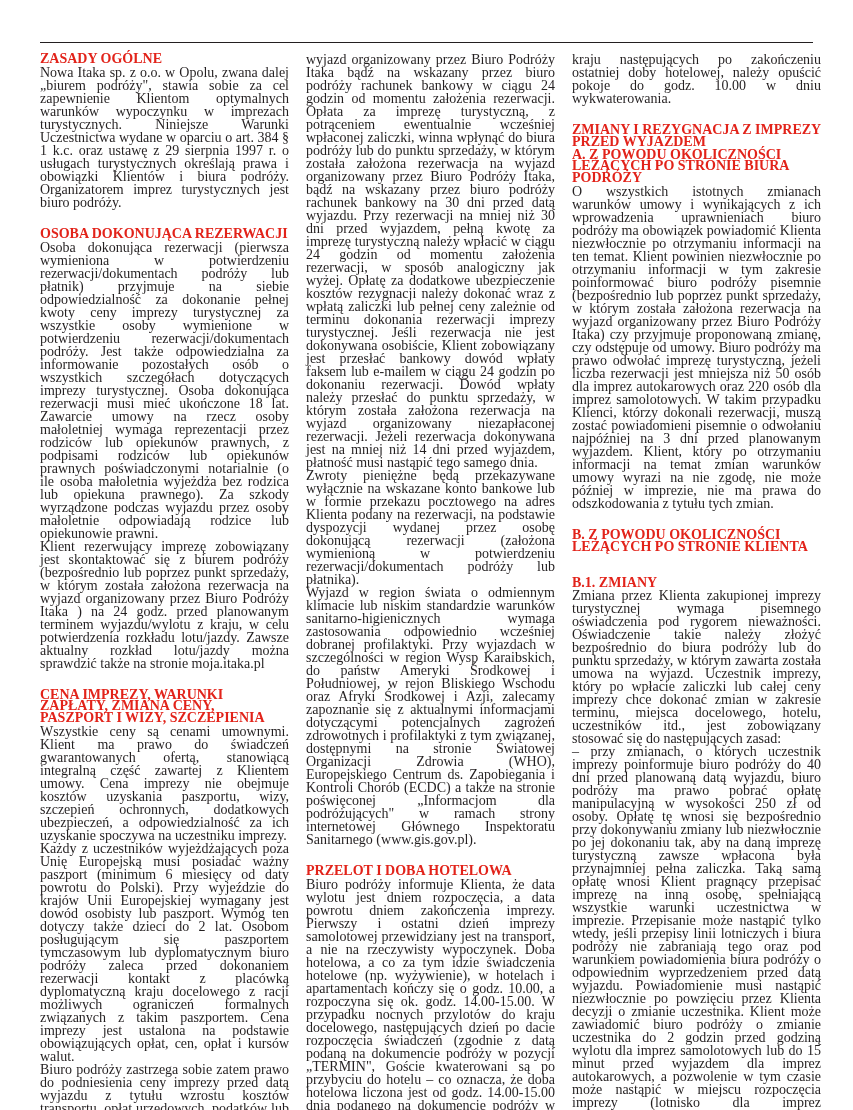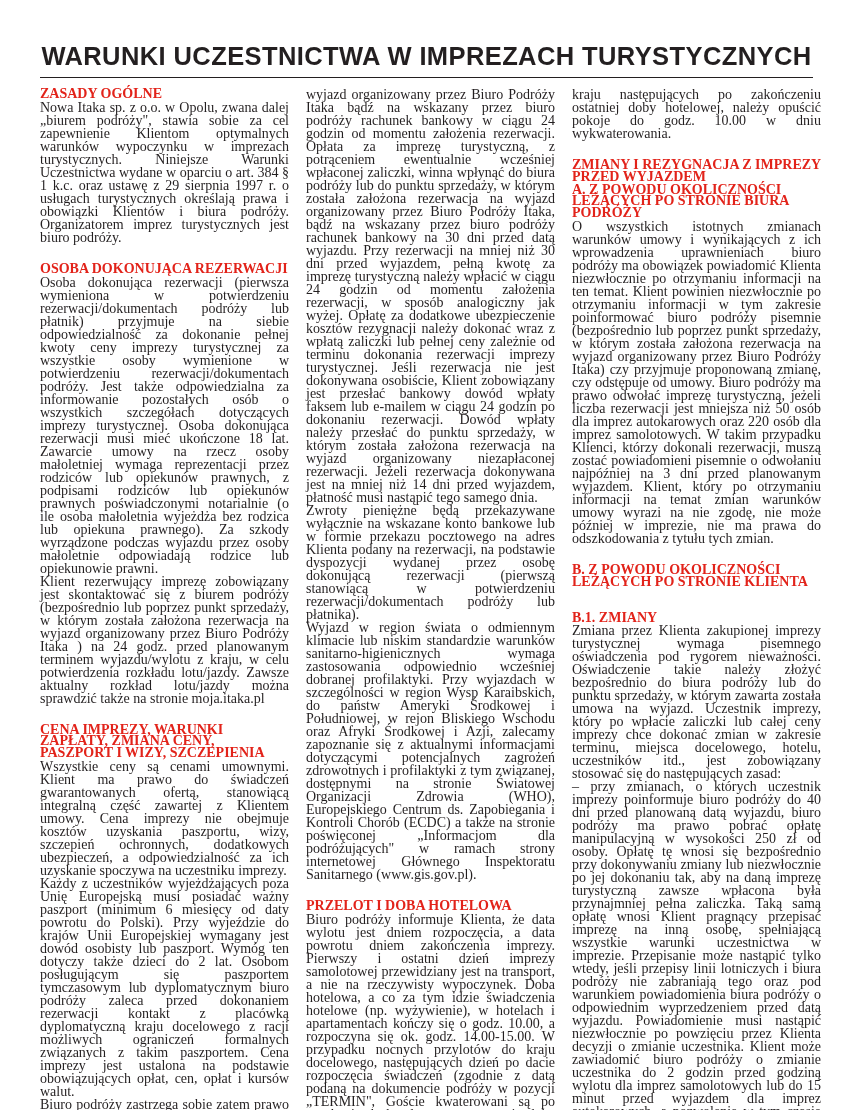--- a/index.html
+++ b/index.html
@@ -66,21 +66,20 @@
   }
   .sp-before { margin-top: 19px; }
   .sp-small { margin-top: 24px; }
   .bold { font-weight: normal; }
 </style>
 </head>
 <body>
 
 <div class="page">
 
-  <h1 class="doc-title">WARUNKI  UCZESTNICTWA  W  IMPREZACH  TURYSTYCZNYCH</h1>
   <hr class="title-rule">
 
   <div class="columns">
 
     <div class="col">
       <div class="h-red">ZASADY OGÓLNE</div>
       <p>Nowa Itaka sp. z o.o. w Opolu, zwana dalej „biurem podróży", stawia sobie za cel zapewnienie Klientom optymalnych warunków wypoczynku w imprezach turystycznych. Niniejsze Warunki Uczestnictwa wydane w oparciu o art. 384 § 1 k.c. oraz ustawę z 29 sierpnia 1997 r. o usługach turystycznych określają prawa i obowiązki Klientów i biura podróży. Organizatorem imprez turystycznych jest biuro podróży.</p>
 
       <div class="h-red sp-before">OSOBA DOKONUJĄCA REZERWACJI</div>
       <p>Osoba dokonująca rezerwacji (pierwsza wymieniona w potwierdzeniu rezerwacji/dokumentach podróży lub płatnik) przyjmuje na siebie odpowiedzialność za dokonanie pełnej kwoty ceny imprezy turystycznej za wszystkie osoby wymienione w potwierdzeniu rezerwacji/dokumentach podróży. Jest także odpowiedzialna za informowanie pozostałych osób o wszystkich szczegółach dotyczących imprezy turystycznej. Osoba dokonująca rezerwacji musi mieć ukończone 18 lat. Zawarcie umowy na rzecz osoby małoletniej wymaga reprezentacji przez rodziców lub opiekunów prawnych, z podpisami rodziców lub opiekunów prawnych poświadczonymi notarialnie (o ile osoba małoletnia wyjeżdża bez rodzica lub opiekuna prawnego). Za szkody wyrządzone podczas wyjazdu przez osoby małoletnie odpowiadają rodzice lub opiekunowie prawni.</p>
@@ -89,21 +88,21 @@
       <div class="h-red sp-before">CENA IMPREZY, WARUNKI ZAPŁATY, ZMIANA CENY, PASZPORT I WIZY, SZCZEPIENIA</div>
       <p>Wszystkie ceny są cenami umownymi. Klient ma prawo do świadczeń gwarantowanych ofertą, stanowiącą integralną część zawartej z Klientem umowy. Cena imprezy nie obejmuje kosztów uzyskania paszportu, wizy, szczepień ochronnych, dodatkowych ubezpieczeń, a odpowiedzialność za ich uzyskanie spoczywa na uczestniku imprezy.</p>
       <p>Każdy z uczestników wyjeżdżających poza Unię Europejską musi posiadać ważny paszport (minimum 6 miesięcy od daty powrotu do Polski). Przy wyjeździe do krajów Unii Europejskiej wymagany jest dowód osobisty lub paszport. Wymóg ten dotyczy także dzieci do 2 lat. Osobom posługującym się paszportem tymczasowym lub dyplomatycznym biuro podróży zaleca przed dokonaniem rezerwacji kontakt z placówką dyplomatyczną kraju docelowego z racji możliwych ograniczeń formalnych związanych z takim paszportem. Cena imprezy jest ustalona na podstawie obowiązujących opłat, cen, opłat i kursów walut.</p>
       <p>Biuro podróży zastrzega sobie zatem prawo do podniesienia ceny imprezy przed datą wyjazdu z tytułu wzrostu kosztów transportu, opłat urzędowych, podatków lub opłat należnych za takie usługi, jak lotniskowe, załadunkowe lub przeładunkowe w portach morskich i lotniczych; wzrostu kursów walut.</p>
       <p>W okresie 20 dni przed datą wyjazdu cena ustalona w umowie nie może być podwyższona. Zaliczka wynosi 2% ceny imprezy.</p>
       <p>Zaliczka winna wpłynąć do kasy biura podróży lub punktu wcześniej, w którym została założona rezerwacja na</p>
     </div>
 
     <div class="col">
       <p>wyjazd organizowany przez Biuro Podróży Itaka bądź na wskazany przez biuro podróży rachunek bankowy w ciągu 24 godzin od momentu założenia rezerwacji. Opłata za imprezę turystyczną, z potrąceniem ewentualnie wcześniej wpłaconej zaliczki, winna wpłynąć do biura podróży lub do punktu sprzedaży, w którym została założona rezerwacja na wyjazd organizowany przez Biuro Podróży Itaka, bądź na wskazany przez biuro podróży rachunek bankowy na 30 dni przed datą wyjazdu. Przy rezerwacji na mniej niż 30 dni przed wyjazdem, pełną kwotę za imprezę turystyczną należy wpłacić w ciągu 24 godzin od momentu założenia rezerwacji, w sposób analogiczny jak wyżej. Opłatę za dodatkowe ubezpieczenie kosztów rezygnacji należy dokonać wraz z wpłatą zaliczki lub pełnej ceny zależnie od terminu dokonania rezerwacji imprezy turystycznej. Jeśli rezerwacja nie jest dokonywana osobiście, Klient zobowiązany jest przesłać bankowy dowód wpłaty faksem lub e-mailem w ciągu 24 godzin po dokonaniu rezerwacji. Dowód wpłaty należy przesłać do punktu sprzedaży, w którym została założona rezerwacja na wyjazd organizowany niezapłaconej rezerwacji. Jeżeli rezerwacja dokonywana jest na mniej niż 14 dni przed wyjazdem, płatność musi nastąpić tego samego dnia.</p>
-      <p>Zwroty pieniężne będą przekazywane wyłącznie na wskazane konto bankowe lub w formie przekazu pocztowego na adres Klienta podany na rezerwacji, na podstawie dyspozycji wydanej przez osobę dokonującą rezerwacji (pierwszą stanowiącą w potwierdzeniu rezerwacji/dokumentach podróży lub płatnika).</p>
+      <p>Zwroty pieniężne będą przekazywane wyłącznie na wskazane konto bankowe lub w formie przekazu pocztowego na adres Klienta podany na rezerwacji, na podstawie dyspozycji wydanej przez osobę dokonującą rezerwacji (założona wymienioną w potwierdzeniu rezerwacji/dokumentach podróży lub płatnika).</p>
       <p>Wyjazd w region świata o odmiennym klimacie lub niskim standardzie warunków sanitarno-higienicznych wymaga zastosowania odpowiednio wcześniej dobranej profilaktyki. Przy wyjazdach w szczególności w region Wysp Karaibskich, do państw Ameryki Środkowej i Południowej, w rejon Bliskiego Wschodu oraz Afryki Środkowej i Azji, zalecamy zapoznanie się z aktualnymi informacjami dotyczącymi potencjalnych zagrożeń zdrowotnych i profilaktyki z tym związanej, dostępnymi na stronie Światowej Organizacji Zdrowia (WHO), Europejskiego Centrum ds. Zapobiegania i Kontroli Chorób (ECDC) a także na stronie poświęconej „Informacjom dla podróżujących" w ramach strony internetowej Głównego Inspektoratu Sanitarnego (www.gis.gov.pl).</p>
 
       <div class="h-red sp-before">PRZELOT I DOBA HOTELOWA</div>
       <p>Biuro podróży informuje Klienta, że data wylotu jest dniem rozpoczęcia, a data powrotu dniem zakończenia imprezy. Pierwszy i ostatni dzień imprezy samolotowej przewidziany jest na transport, a nie na rzeczywisty wypoczynek. Doba hotelowa, a co za tym idzie świadczenia hotelowe (np. wyżywienie), w hotelach i apartamentach kończy się o godz. 10.00, a rozpoczyna się ok. godz. 14.00-15.00. W przypadku nocnych przylotów do kraju docelowego, następujących dzień po dacie rozpoczęcia świadczeń (zgodnie z datą podaną na dokumencie podróży w pozycji „TERMIN", Goście kwaterowani są po przybyciu do hotelu – co oznacza, że doba hotelowa liczona jest od godz. 14.00-15.00 dnia podanego na dokumencie podróży w pozycji „TERMIN". Rozpoczęcie świadczeń all inclusive następuje po zameldowaniu w hotelu, pod warunkiem, że trwa jeszcze doba hotelowa, a kończy się z momentem wykwaterowania, jednak nie później niż koniec ostatniej doby hotelowej. W przypadku lotów powrotnych do</p>
     </div>
 
     <div class="col">
       <p>kraju następujących po zakończeniu ostatniej doby hotelowej, należy opuścić pokoje do godz. 10.00 w dniu wykwaterowania.</p>
 
       <div class="h-red sp-before">ZMIANY I REZYGNACJA Z IMPREZY PRZED WYJAZDEM</div>

